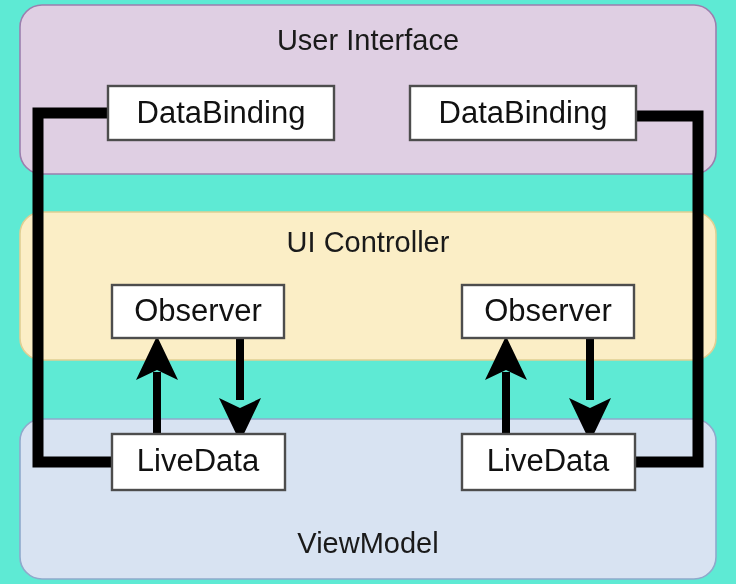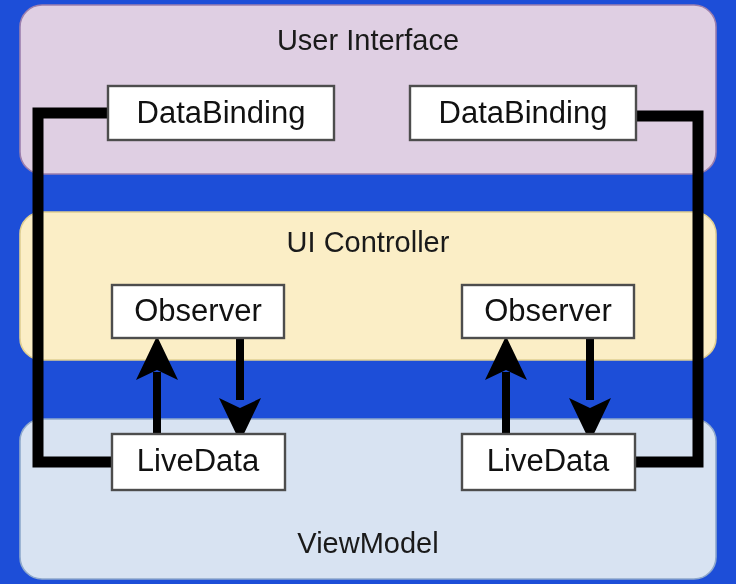--- a/index.html
+++ b/index.html
@@ -7,21 +7,21 @@
     padding: 0;
     background: #ffffff;
   }
   body {
     font-family: "Liberation Sans", sans-serif;
   }
   #diagram-root {
     position: relative;
     width: 736px;
     height: 584px;
-    background: #1d4ed8;
+    background: #5eead4;
     overflow: hidden;
   }
   #diagram-svg {
     position: absolute;
     left: 0;
     top: 0;
     width: 736px;
     height: 584px;
   }
   .panel-label {

